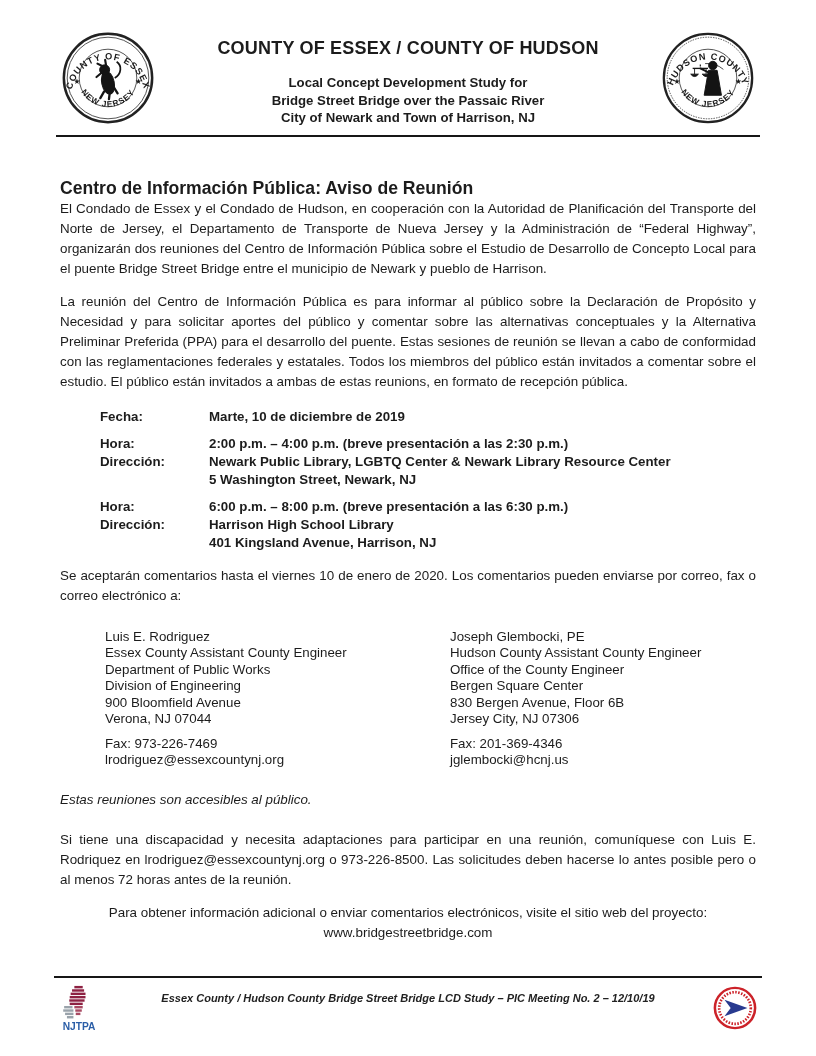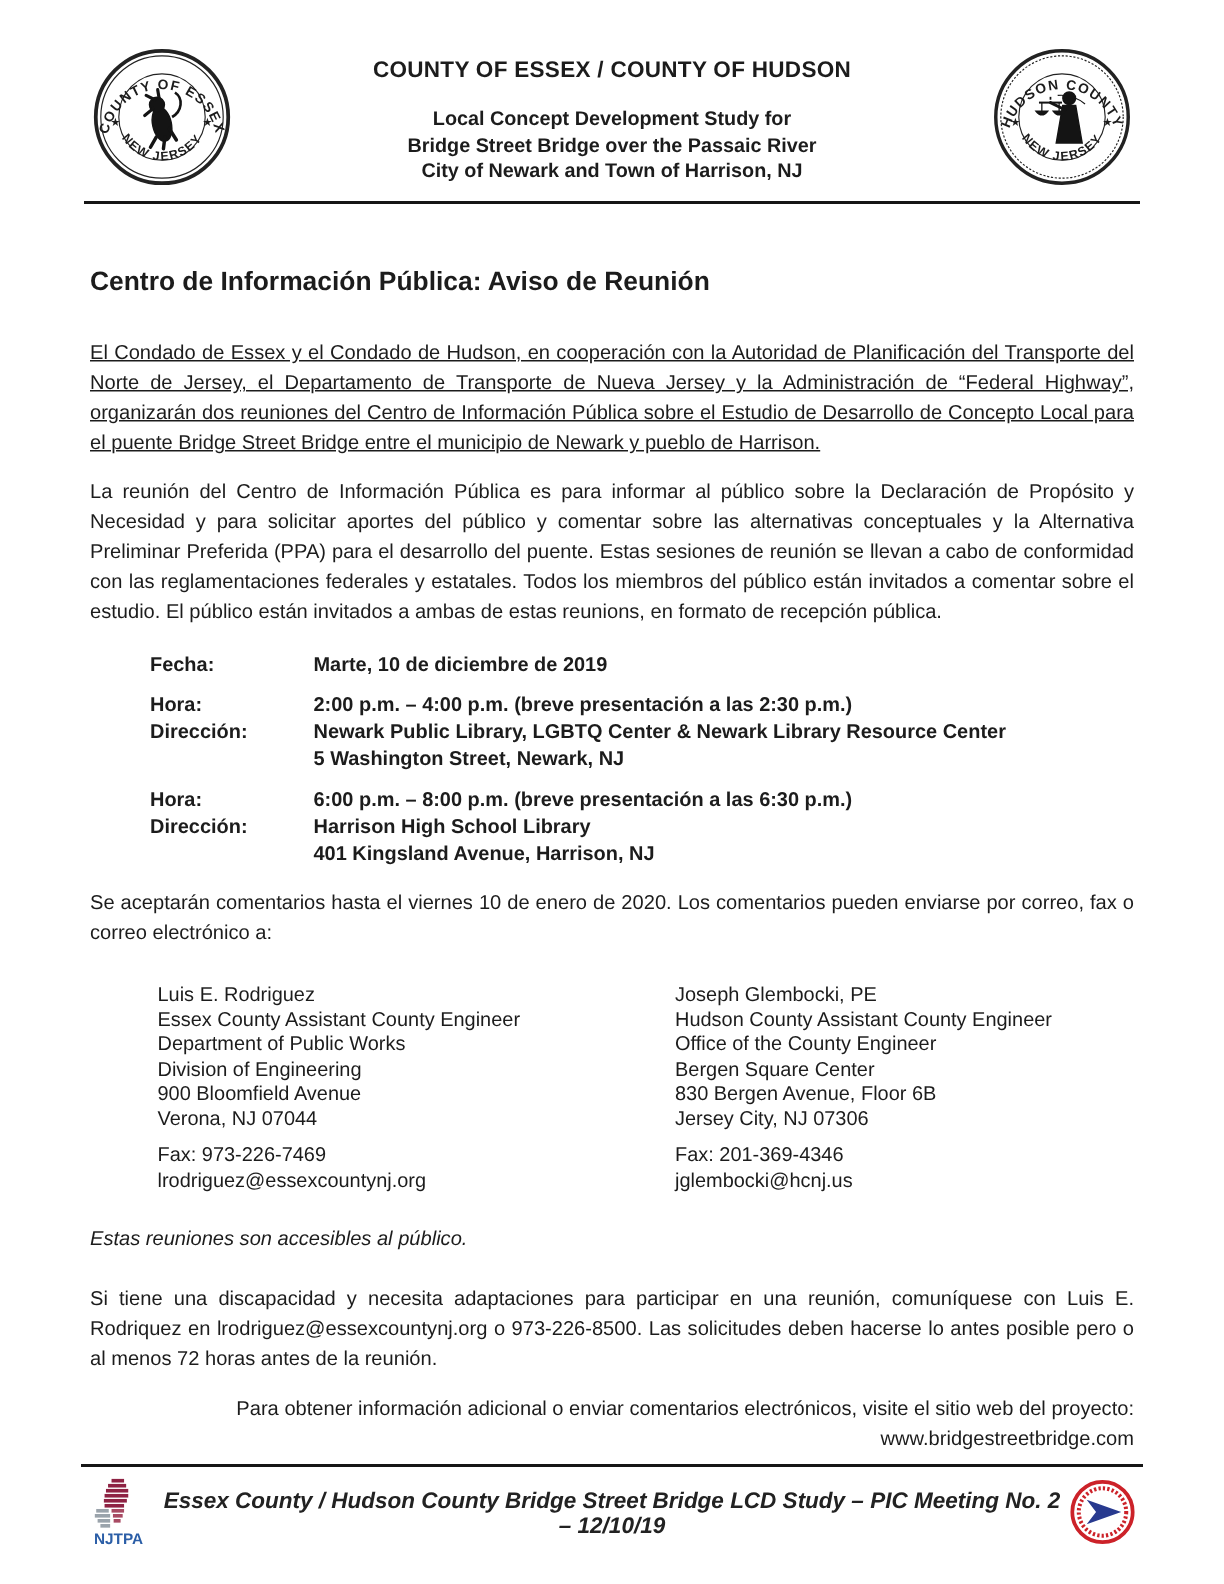--- a/index.html
+++ b/index.html
@@ -9,50 +9,50 @@
     background:#ffffff;
     font-family:"Liberation Sans", sans-serif;
     color:#1c1c1c;
     overflow:hidden;
   }
   .content{padding:30px 60px 0 60px;}
   
   .header{display:flex;align-items:flex-start;}
   .seal{width:96px;height:96px;flex:0 0 96px;}
   .header-center{flex:1;text-align:center;font-weight:bold;}
-  .org-line{font-size:15px;margin-top:8px;letter-spacing:.2px;}
+  .org-line{font-size:18px;margin-top:8px;letter-spacing:.2px;}
   .study-block{margin-top:15px;font-size:13.2px;line-height:17.5px;}
   .rule{border:none;border-top:2.4px solid #161616;margin:8px -4px 0 -4px;}
   
   .title{text-align:left;font-weight:bold;font-size:17.6px;margin-top:41px;}
   .para{font-size:13.4px;line-height:20px;text-align:justify;}
-  .p1{margin-top:27px;text-decoration:underline;}
+  .p1{}
   .p2{margin-top:13px;}
   .schedule{margin-top:16px;margin-left:40px;font-weight:bold;font-size:13.3px;}
   .sch-row{display:flex;margin-top:9px;gap:16px;}
   .sch-row:first-child{margin-top:0;}
   .sch-label{width:93px;flex:0 0 93px;}
   .sch-value div{line-height:18px;}
   .sch-label{line-height:18px;}
   .p3{margin-top:14px;}
   .contacts{display:flex;margin-left:45px;margin-top:23px;font-size:13.3px;}
   .contact-col{width:345px;flex:0 0 345px;}
   .contact-col.right{width:auto;flex:1;}
   .contact-col .line{line-height:16.5px;}
   .contact-fax{margin-top:8px;line-height:16.5px;}
   .contact-email{line-height:16.5px;}
   .p4{margin-top:21px;text-align:left;font-style:italic;}
   .p5{margin-top:20px;}
-  .p6{margin-top:13px;text-align:right;line-height:20px;}
+  .p6{margin-top:13px;text-align:center;line-height:20px;}
   
   .footer{position:absolute;left:0;right:0;top:976px;padding:0 54px;}
   .footer-rule{border:none;border-top:2px solid #161616;margin:0;}
   .footer-row{display:flex;align-items:flex-start;margin-top:7px;}
   .njtpa{width:50px;flex:0 0 50px;text-align:center;}
-  .footer-text{flex:1;text-align:center;font-style:italic;font-weight:bold;font-size:15px;margin-top:7px;color:#222;}
+  .footer-text{flex:1;text-align:center;font-style:italic;font-weight:bold;font-size:11px;margin-top:7px;color:#222;}
   .njdot{width:50px;flex:0 0 50px;}
   .seal text,.seal textPath{font-family:"Liberation Sans",sans-serif;}
 </style>
 </head>
 <body>
 
 <div class="page">
   <div class="content">
 
     <div class="header">

